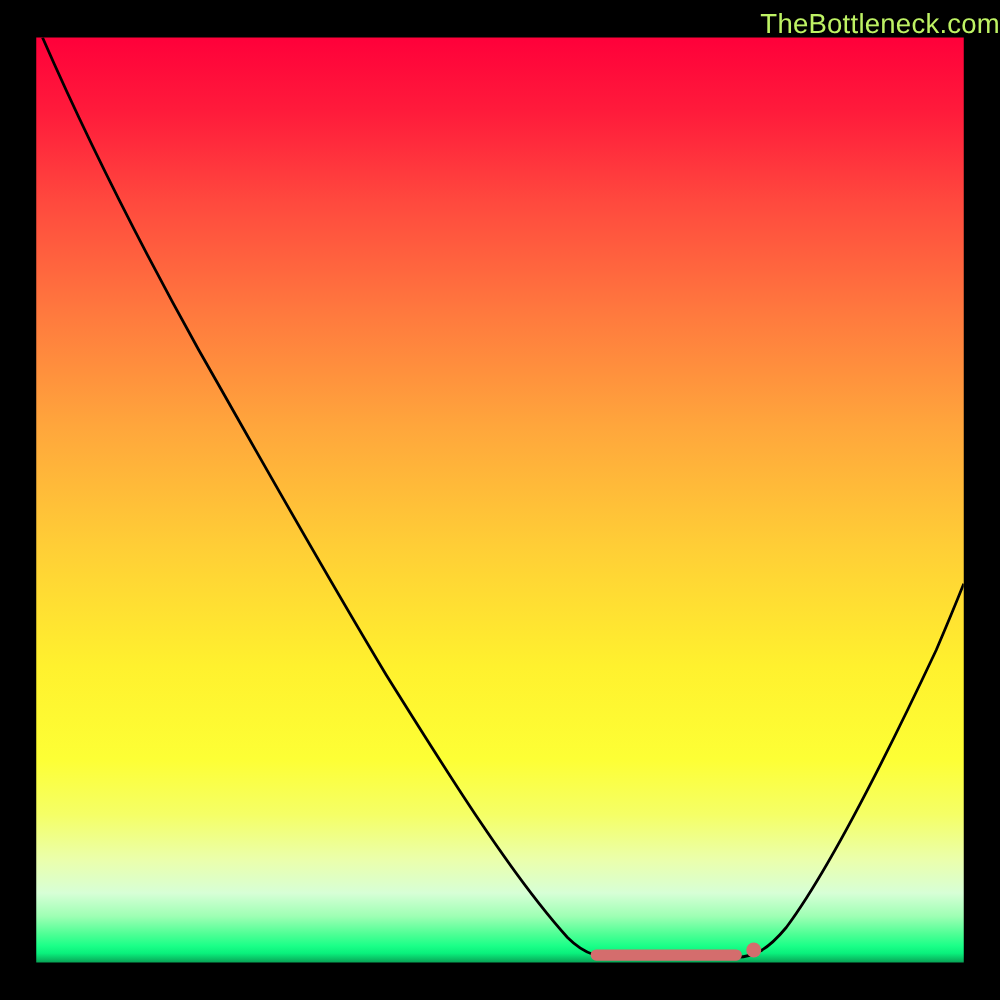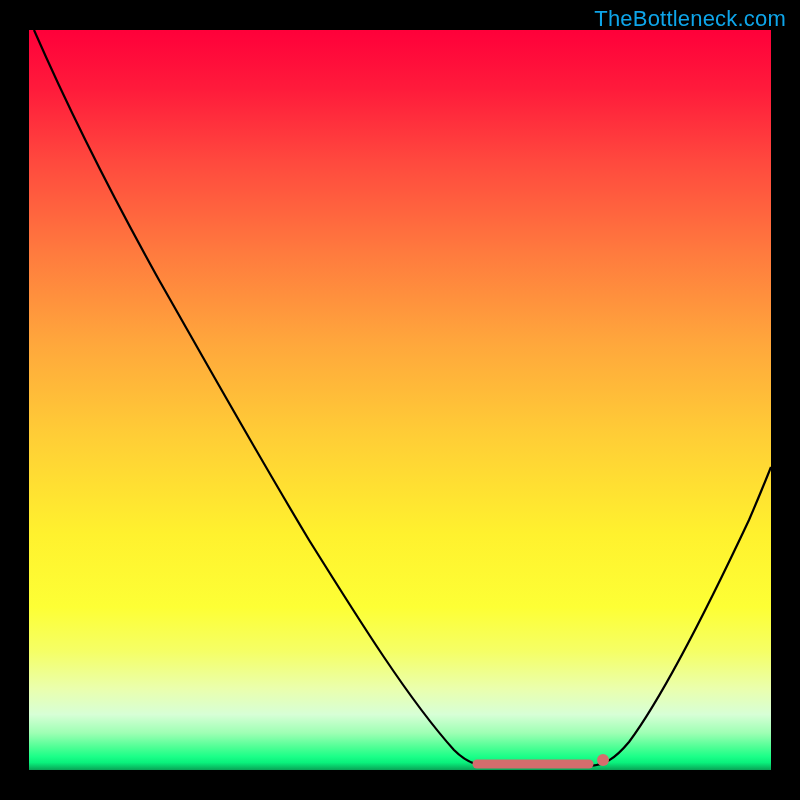--- a/index.html
+++ b/index.html
@@ -40,22 +40,22 @@
       #9effb4 95%,
       #4bff94 97%,
       #1bff88 98.2%,
       #0af07c 99%,
       #08a356 100%
     );
   }
   .watermark {
     position: absolute;
     top: 6px;
-    right: 14px;
-    color: #0ea5e9;
+    right: 0;
+    color: #bef264;
     font-size: 22px;
     font-weight: 500;
     letter-spacing: 0.2px;
     z-index: 5;
   }
   svg.curve {
     position: absolute;
     left: 0;
     top: 0;
     width: 742px;

